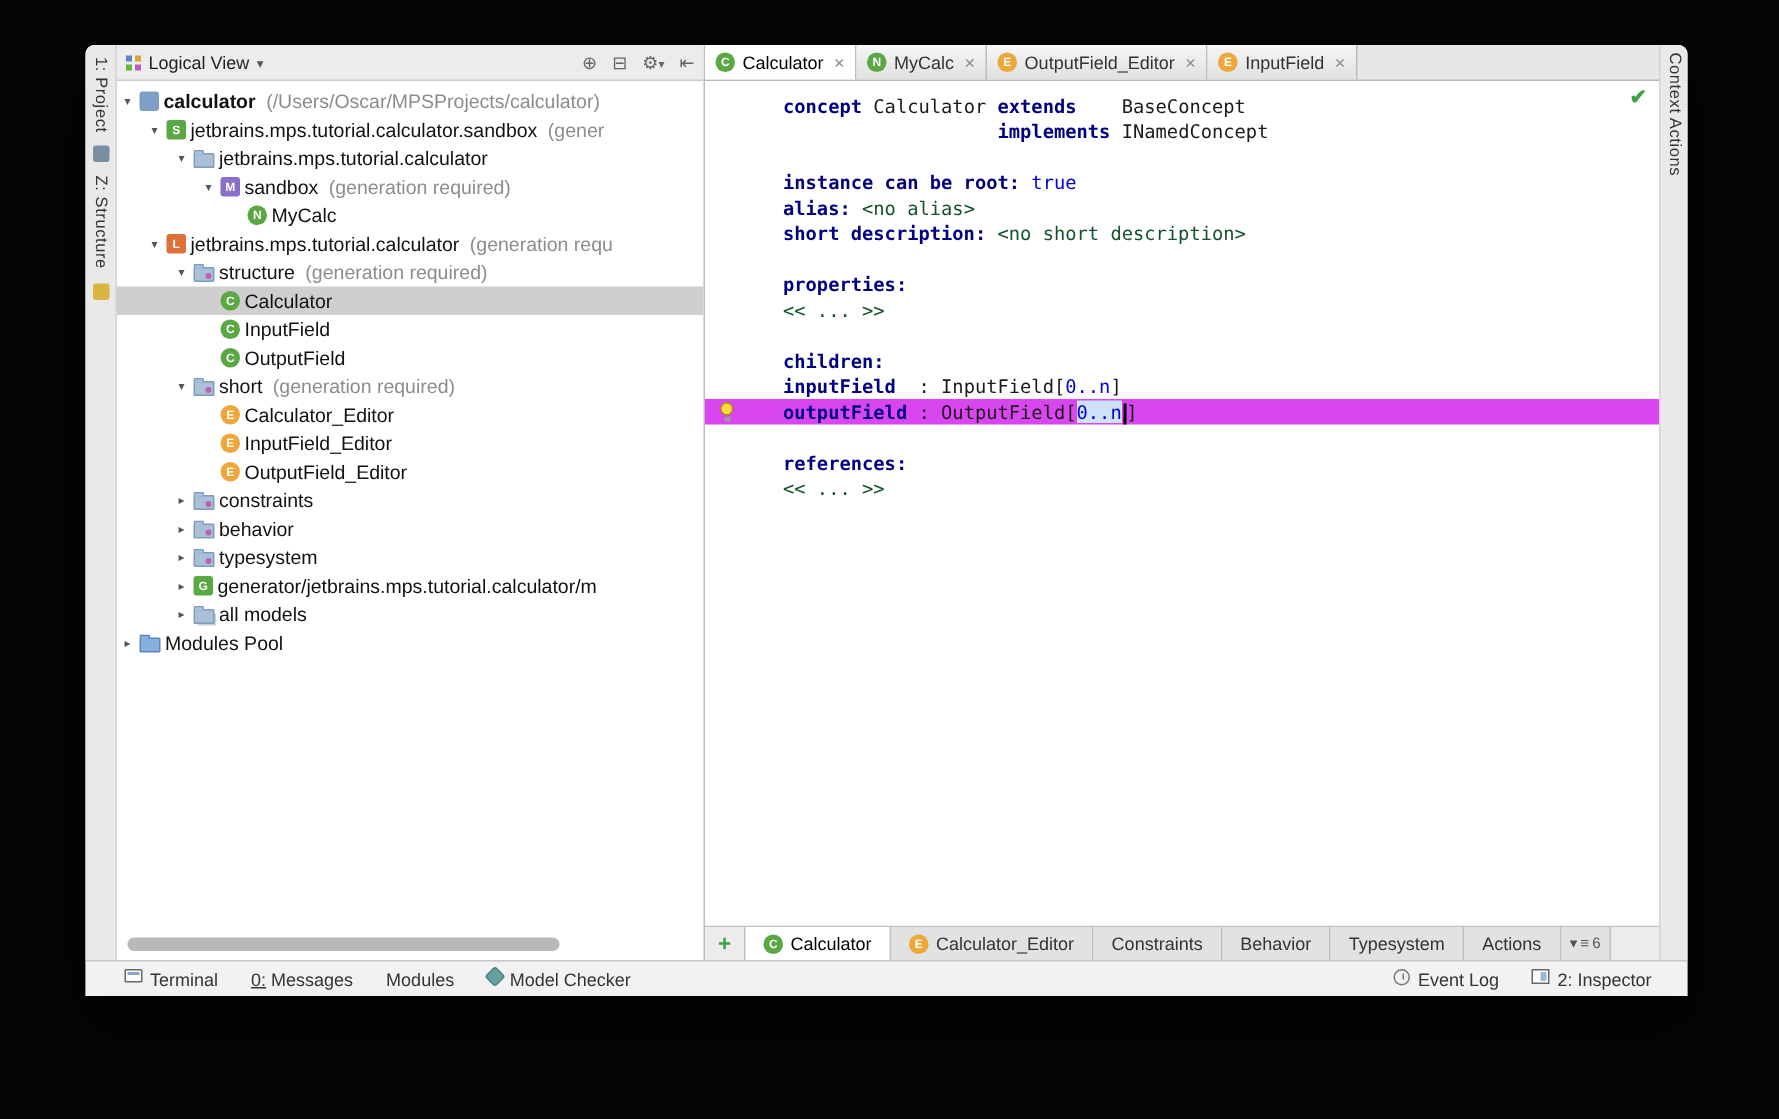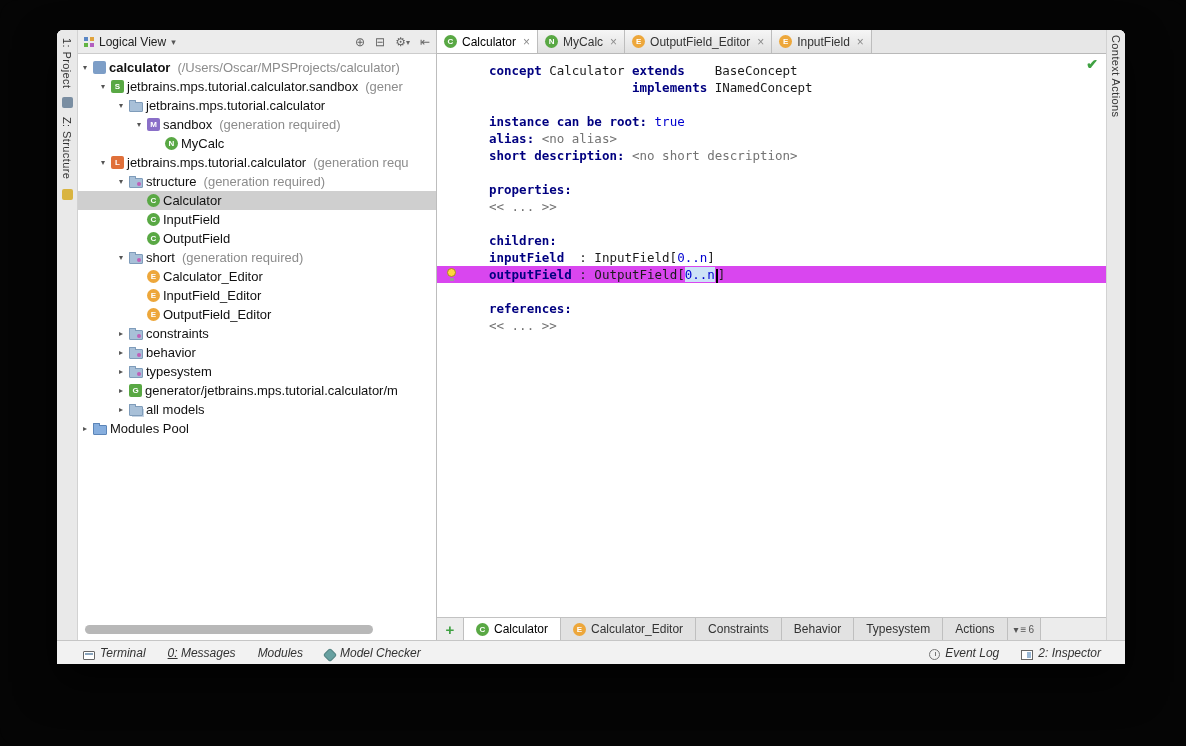--- a/index.html
+++ b/index.html
@@ -22,21 +22,21 @@
   
   .main { flex:1; display:flex; min-height:0; background:#fff; }
   .lrail { width:21px; flex:none; background:#e9e9e9; border-right:1px solid #d2d2d2; display:flex; flex-direction:column; align-items:center; padding-top:8px; gap:9px; }
   .rrail { width:19px; flex:none; background:#e9e9e9; border-left:1px solid #d2d2d2; display:flex; flex-direction:column; align-items:center; padding-top:5px; }
   .vbtn { writing-mode:vertical-rl; font-size:11px; color:#333; letter-spacing:.4px; cursor:default; }
   .rail-ic { width:11px; height:11px; border-radius:2px; flex:none; }
   .rail-ic.dark { background:#7a8ea2; }
   .rail-ic.gold { background:#d9b440; }
 
   
-  .ppanel { width:359px; flex:none; background:#fff; border-right:1px solid #bdbdbd; display:flex; flex-direction:column; position:relative; min-height:0; }
+  .ppanel { width:392px; flex:none; background:#fff; border-right:1px solid #bdbdbd; display:flex; flex-direction:column; position:relative; min-height:0; }
   .phead { height:24px; flex:none; background:#ececec; border-bottom:1px solid #cccccc; display:flex; align-items:center; padding:0 6px; font-size:12px; color:#222; gap:5px; }
   .viewsel { display:flex; align-items:center; gap:5px; }
   .grid-ic { width:10px; height:10px; display:inline-block;
     background:linear-gradient(#5a87c5,#5a87c5) 0 0/4px 4px no-repeat,
                linear-gradient(#e0a33c,#e0a33c) 6px 0/4px 4px no-repeat,
                linear-gradient(#62b543,#62b543) 0 6px/4px 4px no-repeat,
                linear-gradient(#b45fc0,#b45fc0) 6px 6px/4px 4px no-repeat; }
   .dd { font-size:9px; color:#555; }
   .ph-icons { margin-left:auto; display:flex; gap:10px; color:#666; font-size:12px; }
   .ph-icons span { cursor:default; }
@@ -70,39 +70,39 @@
   .tab .x { color:#8b8b8b; font-size:12px; margin-left:2px; }
 
   .editor { flex:1; background:#fff; position:relative; overflow:hidden; min-height:0; }
   .code { position:relative; padding-top:8px; font:12.5px "DejaVu Sans Mono",monospace; white-space:pre; }
   .cl { height:17px; line-height:17px; padding-left:52px; position:relative; }
   .cl.hl { background:#d946ef; }
   .kw { color:#000080; font-weight:bold; }
   .pl { color:#1a1a1a; }
   .val { color:#0000d0; }
   .valsel { color:#0000d0; background:#cde2f7; }
-  .gr { color:#737373; }
+  .gr { color:#14532d; }
   .caret { display:inline-block; width:2px; height:14px; background:#000; vertical-align:middle; margin-left:1px; }
   .bulb { position:absolute; left:10px; top:2px; width:9px; height:9px; background:#ffd83d; border:1px solid #a8891f; border-radius:50%; }
   .bulb::after { content:""; position:absolute; left:2px; top:9px; width:4px; height:3px; background:#9a9a9a; }
   .check { position:absolute; top:2px; right:8px; color:#3fa142; font-size:14px; font-weight:bold; }
 
   .btabs { height:23px; flex:none; background:#ececec; border-top:1px solid #c2c2c2; display:flex; align-items:stretch; font-size:12px; }
   .addtab { width:26px; display:flex; align-items:center; justify-content:center; color:#3fa142; font-size:15px; font-weight:bold; cursor:default; }
   .btab { display:flex; align-items:center; gap:5px; padding:0 12px; color:#333; background:#e2e2e2; border-right:1px solid #bfbfbf; cursor:default; }
   .btabs .btab:nth-of-type(2) { border-left:1px solid #bfbfbf; }
   .btab.active { background:#fff; color:#000; }
   .btab.ovf { padding:0 6px; gap:2px; color:#555; font-size:10px; }
 
   
   .sb1 { height:24px; flex:none; background:#f2f2f2; border-top:1px solid #c6c6c6; display:flex; align-items:center;
          font-size:12px; color:#333; padding:0 24px 0 26px; gap:22px; }
   .sb2 { height:23px; flex:none; background:#f2f2f2; border-top:1px solid #d4d4d4; display:flex; align-items:center;
          font-size:12px; color:#555; padding:0 14px 0 8px; gap:16px; }
-  .sbi { display:flex; align-items:flex-end; gap:5px; cursor:default;font-style:italic; }
+  .sbi { display:flex; align-items:flex-start; gap:5px; cursor:default; }
   .spacer { flex:1; }
   .msg { display:inline-block; }
   .msg::first-letter { text-decoration:underline; }
 
   .mi { display:inline-block; position:relative; flex:none; }
   .mi.mon { width:12px; height:9px; border:1px solid #666; border-radius:1px; background:#fff; }
   .mi.mon::after { content:""; position:absolute; left:1px; top:1px; right:1px; height:2px; background:#8aa5bd; }
   .mi.gem { width:10px; height:10px; background:#67a0a0; border:1px solid #4d7f7f; transform:rotate(45deg); border-radius:2px; }
   .mi.clock { width:11px; height:11px; border:1px solid #777; border-radius:50%; }
   .mi.clock::after { content:""; position:absolute; left:4.5px; top:2px; width:1.5px; height:4px; background:#777; }

